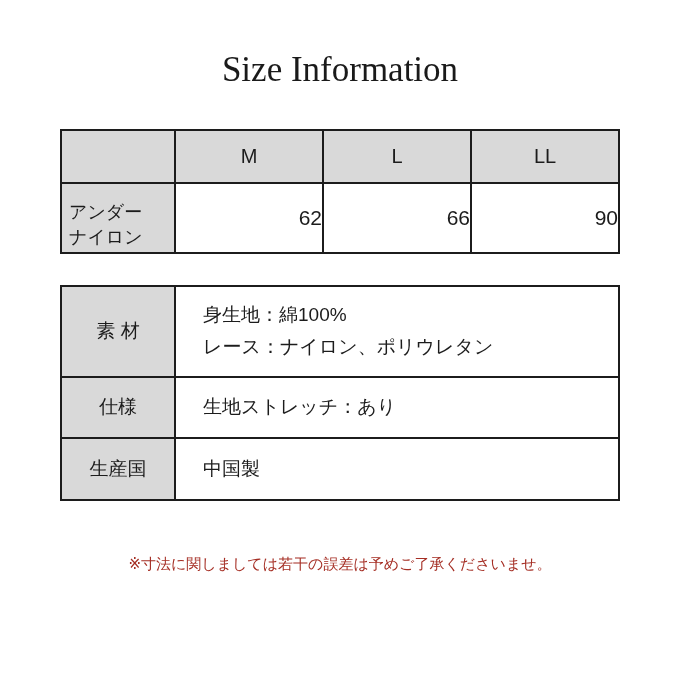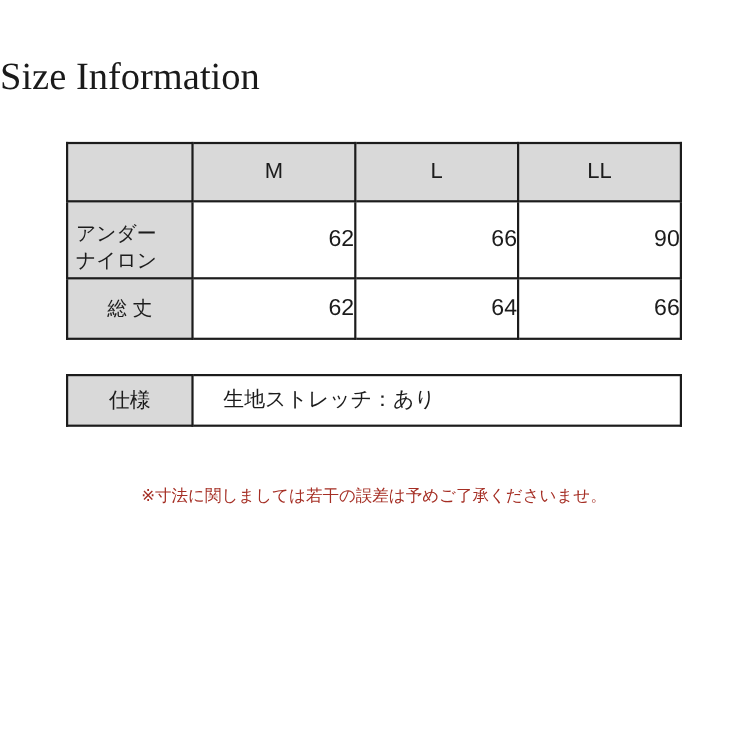--- a/index.html
+++ b/index.html
@@ -15,21 +15,21 @@
     height: 679px;
     background: #ffffff;
     color: var(--text);
     font-family: "Liberation Sans", "DejaVu Sans", sans-serif;
     overflow: hidden;
   }
   .page-title {
     margin-top: 46px;
     height: 48px;
     line-height: 48px;
-    text-align: left;
+    text-align: center;
     font-family: "Liberation Serif", "DejaVu Serif", serif;
     font-size: 35px;
     font-weight: 400;
     color: #1a1a1a;
   }
   table {
     border-collapse: collapse;
     table-layout: fixed;
     width: 558px;
     margin: 0 auto;
@@ -72,21 +72,21 @@
     text-align: center;
     font-size: 19px;
   }
   .spec-table td.content {
     text-align: left;
     padding-left: 27px;
     font-size: 19px;
     line-height: 32px;
   }
   .spec-table .row-material td, .spec-table .row-material th { height: 91px; }
-  .spec-table .row-spec td,     .spec-table .row-spec th     { height: 46px; }
+  .spec-table .row-spec td,     .spec-table .row-spec th     { height: 61px; }
   .spec-table .row-country td,  .spec-table .row-country th  { height: 62px; }
   .footnotes {
     margin: 50px auto 0;
     width: fit-content;
     color: var(--note-red);
     font-size: 15px;
     line-height: 25px;
     text-align: right;
   }
 </style>
@@ -108,37 +108,42 @@
     <th class="head">M</th>
     <th class="head">L</th>
     <th class="head">LL</th>
   </tr>
   <tr class="row1">
     <th class="rowlabel two-line"><span>アンダー</span><br><span>ナイロン</span></th>
     <td class="val">62</td>
     <td class="val">66</td>
     <td class="val">90</td>
   </tr>
-  <tr class="row2">
-    <th class="rowlabel one-line">総 丈</th>
-    <td class="val">62</td>
-    <td class="val">64</td>
-    <td class="val">66</td>
-  </tr>
 </tbody>
   </table>
 
 <table class="spec-table">
   <colgroup>
     <col class="col-label">
       <col class="col-content">
   </colgroup>
   <tbody>
+      <tr class="row-material">
+    <th class="rowlabel">素 材</th>
+    <td class="content">
+          <div>身生地：綿100%</div>
+          <div>レース：ナイロン、ポリウレタン</div>
+        </td>
+  </tr>
   <tr class="row-spec">
     <th class="rowlabel">仕様</th>
     <td class="content">生地ストレッチ：あり</td>
+  </tr>
+  <tr class="row-country">
+    <th class="rowlabel">生産国</th>
+    <td class="content">中国製</td>
   </tr>
 </tbody>
   </table>
 
 <div class="footnotes">
   <div>※寸法に関しましては若干の誤差は予めご了承くださいませ。</div>
 </div>
 
 </body></html>

